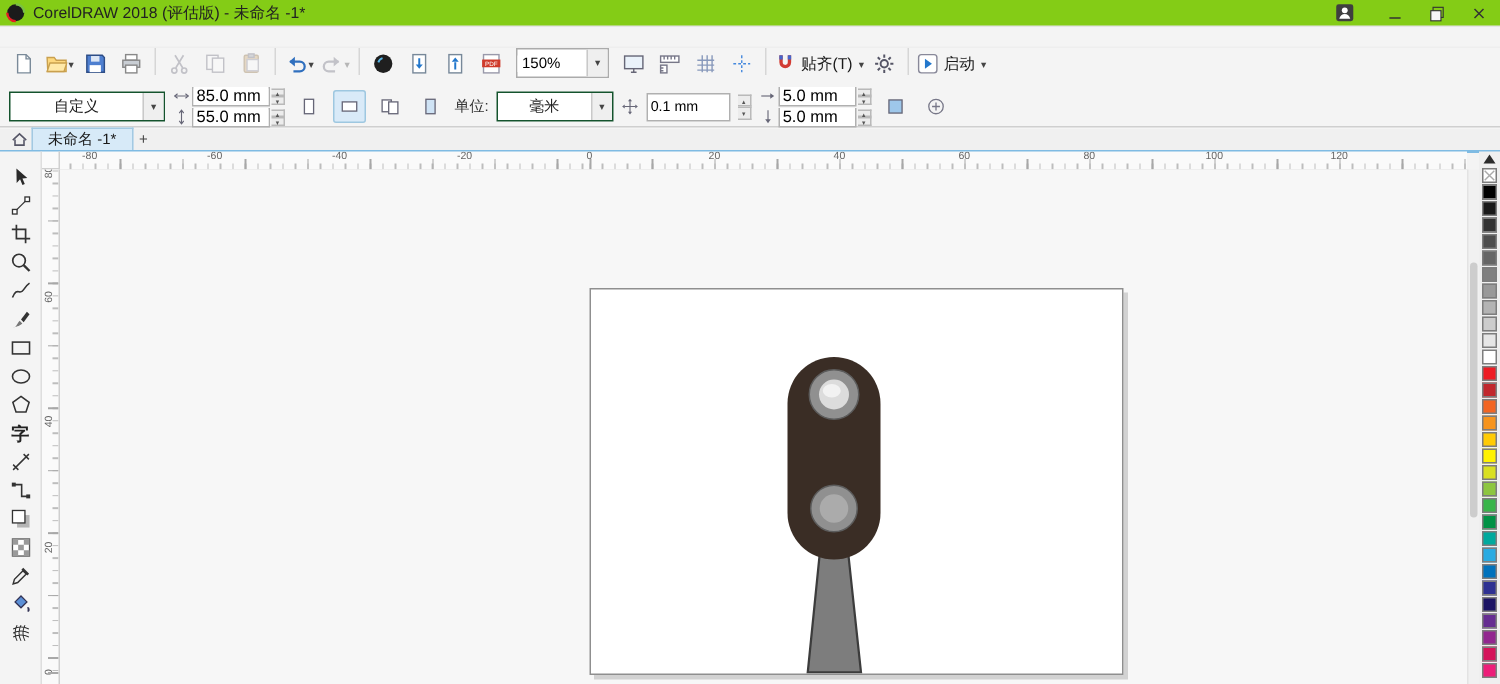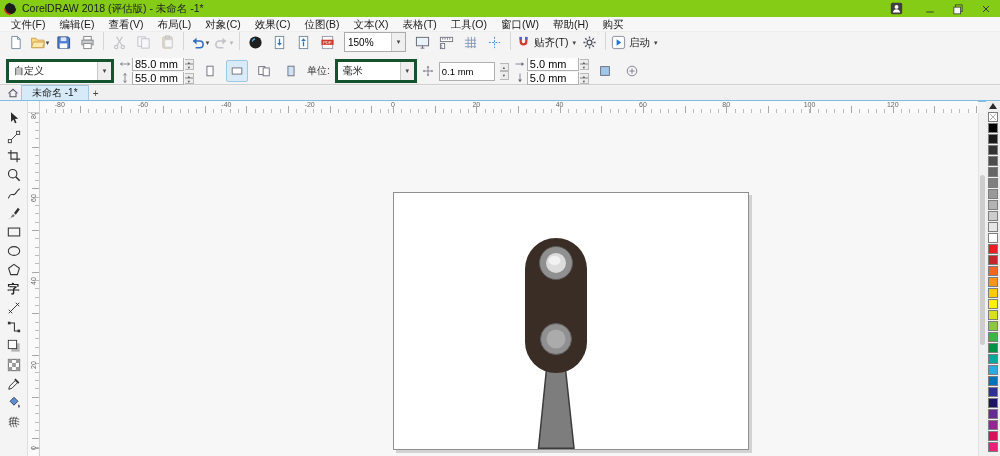--- a/index.html
+++ b/index.html
@@ -37,21 +37,21 @@
   .caret{font-size:7px;color:#444;margin-left:1px;}
   .sep{width:1px;height:18px;background:#d6d6d6;margin:0 3px;}
   .zoom-combo{display:flex;align-items:center;border:1px solid #ababab;background:#fff;height:18px;margin:0 4px;}
   .zoom-combo input{width:40px;border:0;outline:none;font-size:10px;padding:0 3px;font-family:inherit;}
   .cbtn{width:13px;height:100%;display:flex;align-items:center;justify-content:center;
     font-size:7px;color:#444;border-left:1px solid #c9c9c9;background:#efefef;}
 
   
   .propbar{position:absolute;left:0;top:58px;right:0;height:26px;background:#f4f4f4;
     border-bottom:1px solid #cfcfcf;display:flex;align-items:center;padding-left:6px;gap:5px;}
-  .combo{display:flex;align-items:center;border:3px solid #14532d;background:#fff;height:18px;}
+  .combo{display:flex;align-items:center;border:1px solid #14532d;background:#fff;height:18px;text-align:center;}
   .combo .combo-text{padding:0 5px;font-size:10px;min-width:78px;}
   .combo.units .combo-text{min-width:52px;}
   .sizeblock{display:flex;flex-direction:column;gap:1px;}
   .sizerow{display:flex;align-items:center;gap:1px;}
   .pico{display:flex;align-items:center;justify-content:center;}
   .pico svg{width:12px;height:12px;}
   .mini-field{display:flex;align-items:center;border:1px solid #b0b0b0;background:#fff;height:11px;}
   .mini-field input{border:0;outline:none;width:46px;font-size:11px;padding:0 2px;font-family:inherit;}
   .mini-field.tall{height:17px;}
   .mini-field.tall input{font-size:9.5px;width:50px;}
@@ -151,35 +151,20 @@
           </svg>
         </span>
       <span class="tb-btn">
           <svg viewBox="0 0 16 16" width="15" height="15">
             <path d="M4 4l8 8M12 4l-8 8" stroke="#333" stroke-width="1.3"></path>
           </svg>
         </span>
     </span>
   </div>
 
-  <div class="menubar">
-      <span class="menu-item">文件(F)</span>
-      <span class="menu-item">编辑(E)</span>
-      <span class="menu-item">查看(V)</span>
-      <span class="menu-item">布局(L)</span>
-      <span class="menu-item">对象(C)</span>
-      <span class="menu-item">效果(C)</span>
-      <span class="menu-item">位图(B)</span>
-      <span class="menu-item">文本(X)</span>
-      <span class="menu-item">表格(T)</span>
-      <span class="menu-item">工具(O)</span>
-      <span class="menu-item">窗口(W)</span>
-      <span class="menu-item">帮助(H)</span>
-      <span class="menu-item">购买</span>
-    </div>
 
   <div class="toolbar">
       <div class="tbtn">
         <svg viewBox="0 0 16 16" width="15" height="15">
           <path d="M4 1.5h6l3 3v10H4z" fill="#fff" stroke="#7a8a99"></path>
           <path d="M10 1.5v3h3" fill="none" stroke="#7a8a99"></path>
         </svg>
       </div>
       <div class="tbtn">
         <svg viewBox="0 0 16 16" width="15" height="15">

